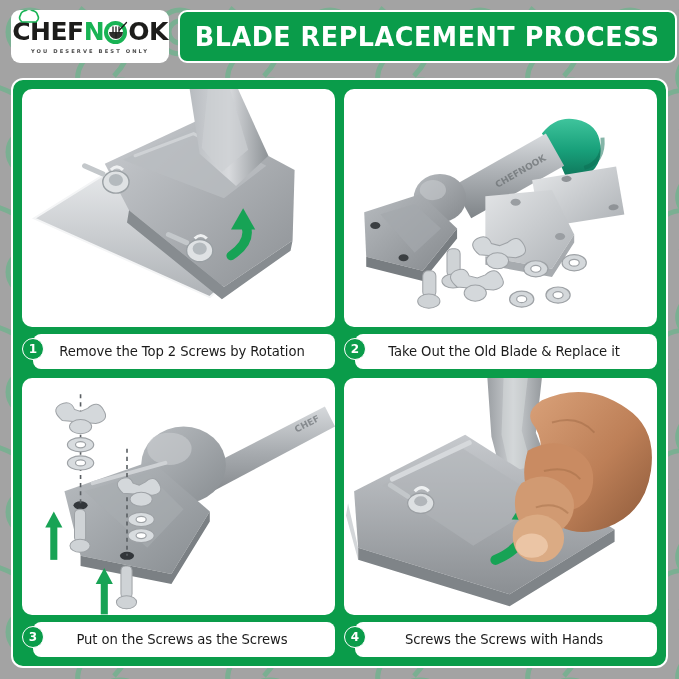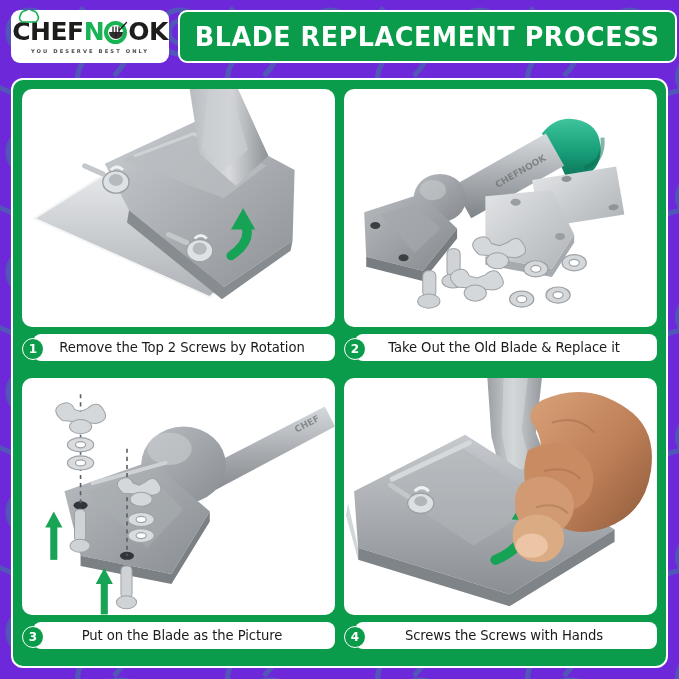--- a/index.html
+++ b/index.html
@@ -8,21 +8,21 @@
     width: 679px;
     height: 679px;
     overflow: hidden;
     font-family: "Liberation Sans", sans-serif;
   }
 
   #page {
     position: relative;
     width: 679px;
     height: 679px;
-    background: #6d28d9;
+    background: #a3a3a3;
     overflow: hidden;
   }
 
   
   .bg-pattern {
     position: absolute;
     inset: 0;
     opacity: .5;
     pointer-events: none;
   }
@@ -176,21 +176,21 @@
     position: relative;
     height: 35px;
     flex: none;
   }
 
   .caption-bar {
     position: absolute;
     left: 11px;
     right: 0;
     top: 0;
-    height: 27px;
+    height: 35px;
     background: #ffffff;
     border-radius: 8px;
     display: flex;
     align-items: center;
     justify-content: center;
     padding-left: 18px;
     padding-right: 22px;
     text-align: center;
   }
 
@@ -489,21 +489,21 @@
             <path d="M23 148 L31.5 132 L40 148 Z"></path>
           </g>
           <g fill="#18a355">
             <rect x="78" y="202" width="7" height="32"></rect>
             <path d="M73 204 L81.5 188 L90 204 Z"></path>
           </g>
         </svg>
       </div>
       <div class="caption-row">
         <div class="caption-bar">
-          <span class="caption-text">Put on the Blade as the Picture</span>
+          <span class="caption-text">Put on the Screws as the Screws</span>
         </div>
         <div class="step-badge">3</div>
       </div>
     </div>
 
     <div class="panel">
       <div class="photo">
         <svg viewBox="0 0 310 235" preserveAspectRatio="xMidYMid meet" aria-hidden="true">
           <defs>
             <linearGradient id="g4plate" x1="0" y1="0" x2="0" y2="1">

